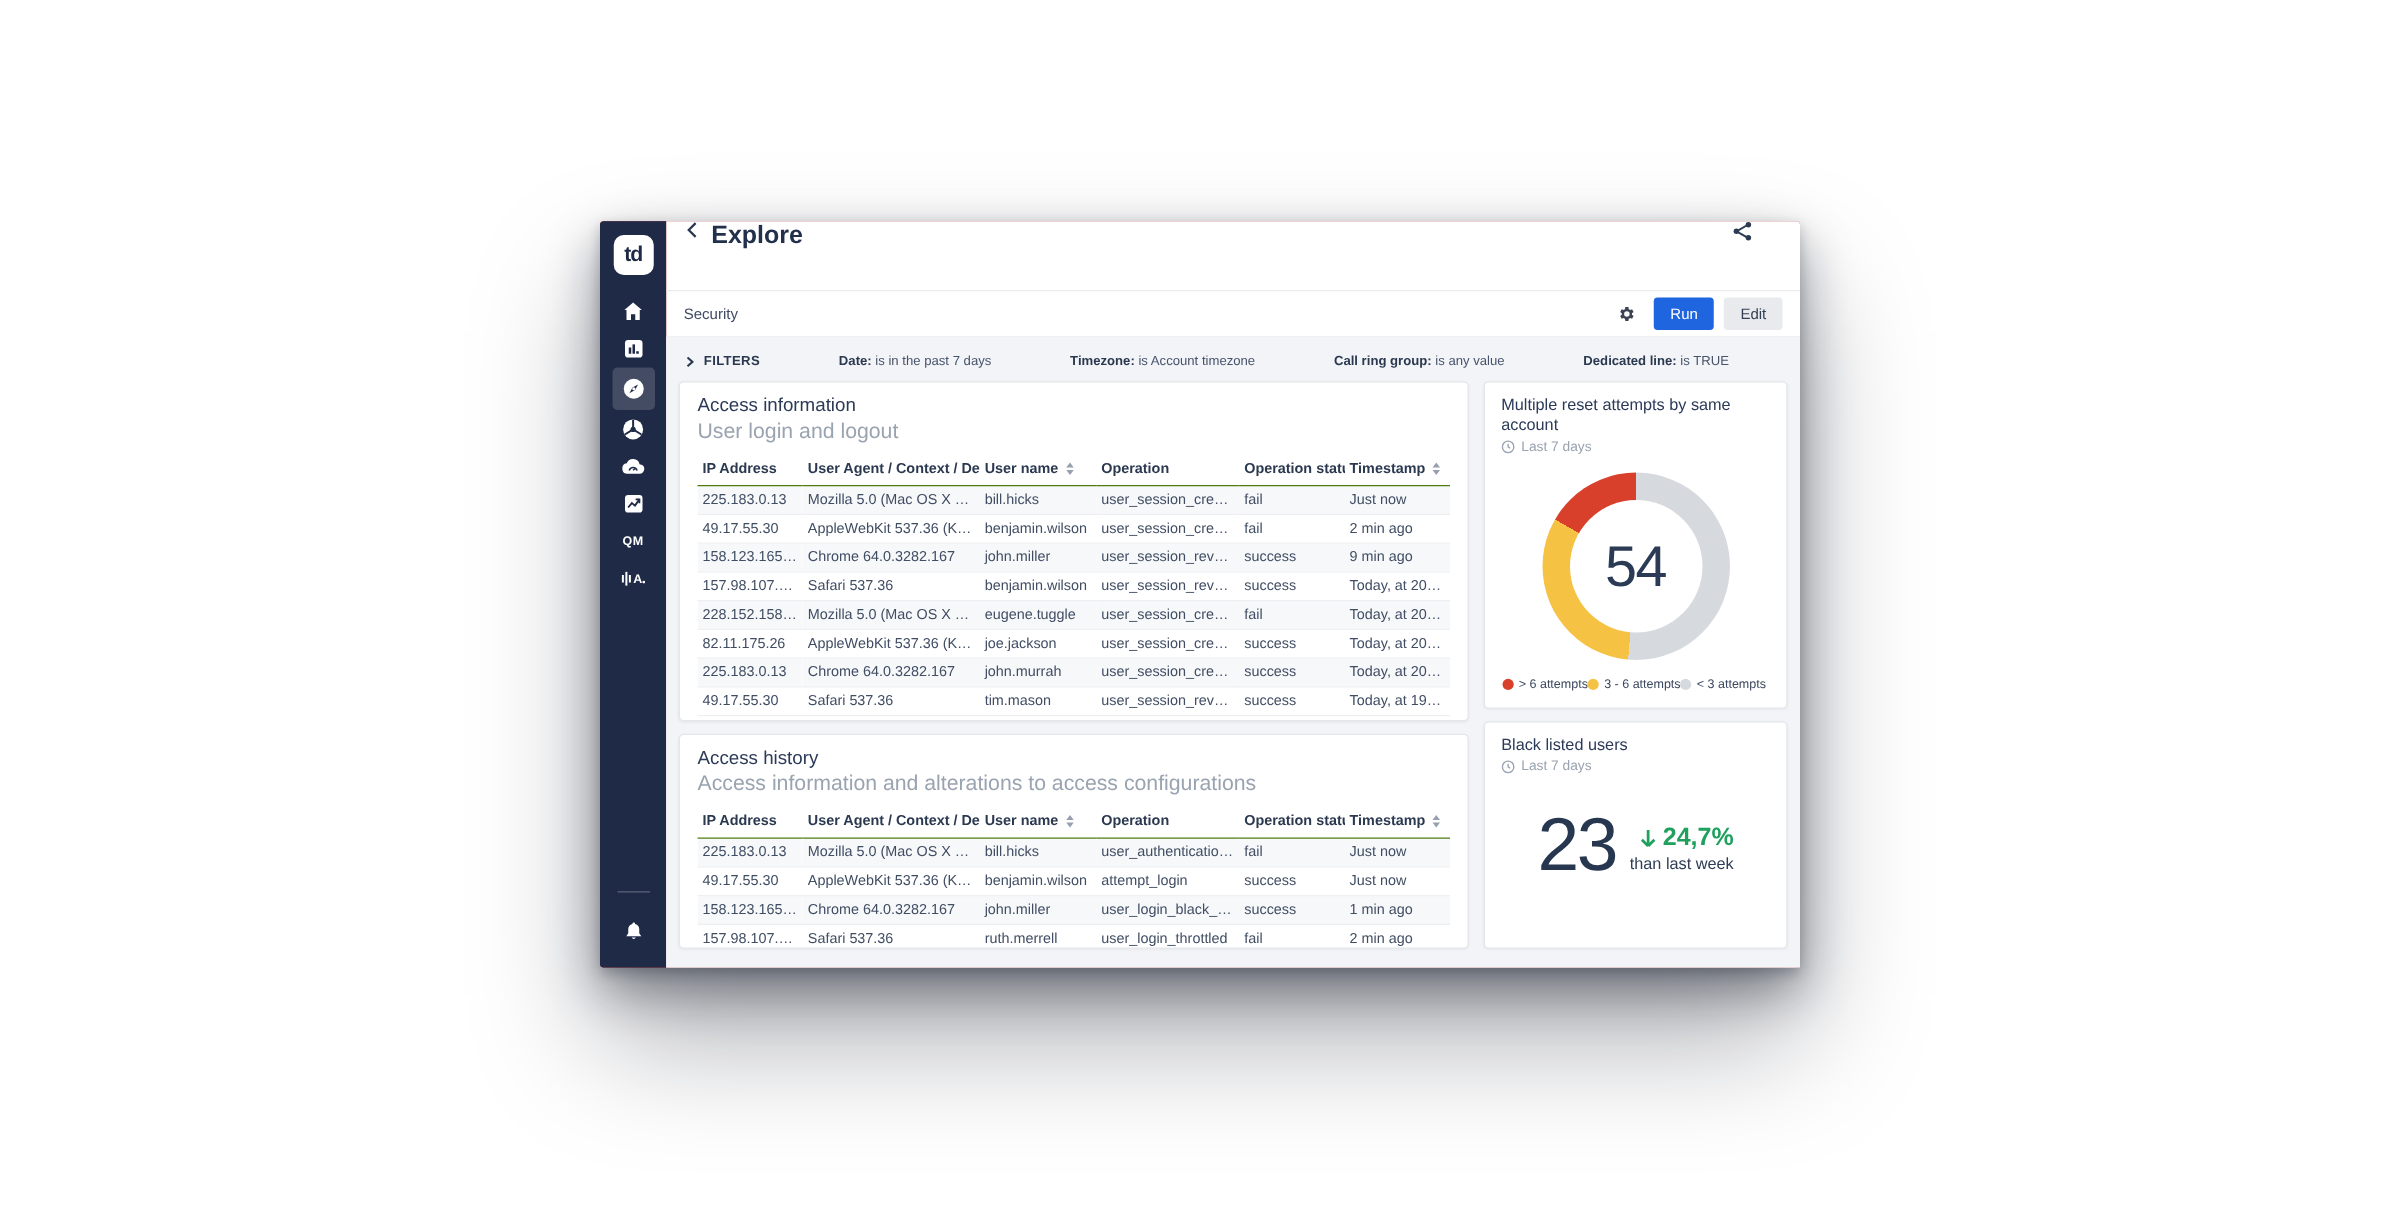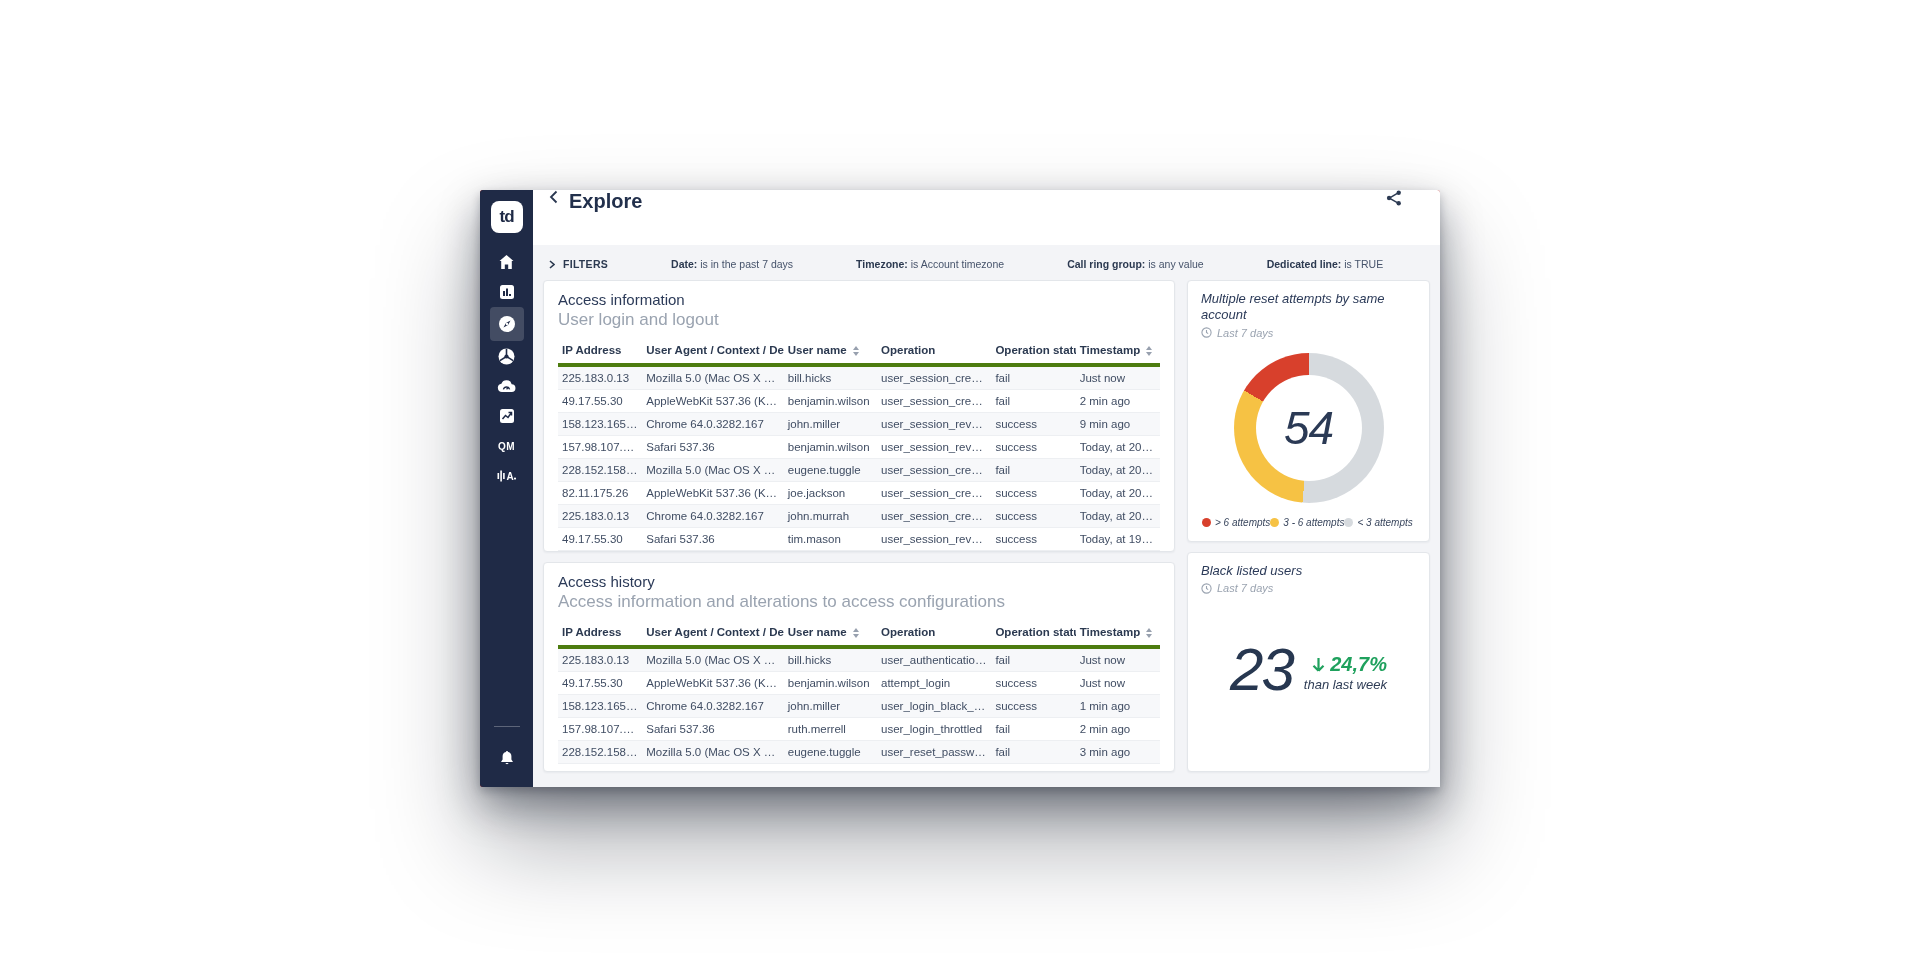--- a/index.html
+++ b/index.html
@@ -1,19 +1,19 @@
 <!DOCTYPE html>
 <html><head>
 <meta charset="utf-8">
 <style>
   * { margin:0; padding:0; box-sizing:border-box; }
   html,body { width:1920px; height:977px; background:#ffffff; font-family:"Liberation Sans", sans-serif; overflow:hidden; }
 
   .window {
-    position:absolute; left:480px; top:190px; width:960px; height:597px;
+    position:absolute; left:480px; top:177px; width:960px; height:597px;
     display:flex; background:#b91c1c; border-radius:3px;
     box-shadow: 0 18px 40px rgba(8,14,30,.40), 0 55px 100px rgba(8,14,30,.34), 0 4px 10px rgba(8,14,30,.22);
   }
 
   
   .sidebar { width:53px; flex:0 0 53px; background:#1f2a46; border-radius:3px 0 0 3px;
     display:flex; flex-direction:column; align-items:center; padding:11px 0 14px; }
   .logo { width:32px; height:32px; background:#fff; border-radius:8px; display:flex; align-items:center; justify-content:center;
     font-weight:bold; font-size:17px; color:#1f2a46; letter-spacing:-1px; margin-bottom:14px; }
   .nav-item { width:34px; height:30px; display:flex; align-items:center; justify-content:center; cursor:pointer; }
@@ -58,32 +58,32 @@
   .card { background:#fff; border:1px solid #e3e6ea; border-radius:4px; box-shadow:0 1px 2px rgba(20,30,50,.05); }
   .table-card { padding:10px 14px 0; overflow:hidden; display:flex; flex-direction:column; }
   .table-card.first { flex:0 0 272px; }
   .table-card.second { flex:1; }
 
   .card-title { font-size:15px; font-weight:500; color:#2b3a58; }
   .card-subtitle { font-size:17px; color:#9aa3b0; margin-top:2px; }
 
   table { width:100%; border-collapse:collapse; table-layout:fixed; margin-top:8px; }
   thead th { font-size:11.5px; font-weight:700; color:#2b3950; text-align:left; padding:6px 4px 7px;
-    border-bottom:4px solid #4d7c0f; white-space:nowrap; overflow:hidden; }
+    border-bottom:1px solid #4d7c0f; white-space:nowrap; overflow:hidden; }
   tbody td { font-size:11.5px; color:#404d63; padding:5px 4px; border-bottom:1px solid #edeff2;
     white-space:nowrap; overflow:hidden; text-overflow:ellipsis; }
   tbody tr:nth-child(odd) td { background:#f7f8fa; }
 
   .sort { display:inline-flex; flex-direction:column; gap:2px; margin-left:6px; vertical-align:middle; cursor:pointer; }
   .sort i { display:block; width:0; height:0; }
   .sort .up { border-left:3.5px solid transparent; border-right:3.5px solid transparent; border-bottom:4px solid #97a0ae; }
   .sort .dn { border-left:3.5px solid transparent; border-right:3.5px solid transparent; border-top:4px solid #97a0ae; }
 
   
-  .kpi-card { padding:10px 13px 12px; display:flex; flex-direction:column;font-style:italic; }
+  .kpi-card { padding:10px 13px 12px; display:flex; flex-direction:column; }
   .kpi-card.reset { flex:0 0 262px; }
   .kpi-card.black { flex:1; }
   .kpi-title { font-size:13px; font-weight:500; color:#2b3a58; line-height:1.25; }
   .kpi-period { display:flex; align-items:center; gap:5px; font-size:11px; color:#9aa3b0; margin-top:3px; }
 
   .donut-area { flex:1; display:flex; align-items:center; justify-content:center; }
   .donut { width:150px; height:150px; border-radius:50%; position:relative; }
   .donut-hole { position:absolute; left:22px; top:22px; right:22px; bottom:22px; background:#fff; border-radius:50%;
     display:flex; align-items:center; justify-content:center; }
   .donut-value { font-size:46px; color:#2b3a55; letter-spacing:-1px; }
@@ -218,20 +218,31 @@
             </g>
             <g fill="#2c3a52">
               <circle cx="12.7" cy="2.8" r="2.2"></circle>
               <circle cx="3.1" cy="8" r="2.2"></circle>
               <circle cx="12.7" cy="13.2" r="2.2"></circle>
             </g>
           </svg>
       </span>
     </div>
 
+    <div class="toolbar">
+      <span class="breadcrumb">Security</span>
+      <span class="toolbar-spacer"></span>
+      <span class="gear">
+        <svg width="15" height="15" viewBox="0 0 24 24">
+            <path fill="#3c4354" d="M19.4 13 a7.6 7.6 0 0 0 0-2 l2.1-1.6 -2-3.5 -2.5 1 a7.6 7.6 0 0 0-1.7-1 L14.9 3 h-4 l-.4 2.9 a7.6 7.6 0 0 0-1.7 1 l-2.5-1 -2 3.5 L6.4 11 a7.6 7.6 0 0 0 0 2 l-2.1 1.6 2 3.5 2.5-1 a7.6 7.6 0 0 0 1.7 1 l.4 2.9 h4 l.4-2.9 a7.6 7.6 0 0 0 1.7-1 l2.5 1 2-3.5 Z M12.9 15.5 a3.5 3.5 0 1 1 0-7 a3.5 3.5 0 0 1 0 7 Z" transform="translate(-0.9,-0.5)"></path>
+          </svg>
+      </span>
+      <button class="btn btn-run">Run</button>
+      <button class="btn btn-edit">Edit</button>
+    </div>
 
     <div class="content">
 
       <div class="filters-bar">
         <span class="filters-label">
           <svg width="6" height="9" viewBox="0 0 6 9">
               <polyline points="1,1 5,4.5 1,8" fill="none" stroke="#2b3950" stroke-width="1.6"></polyline>
             </svg>
           <span>FILTERS</span>
         </span>

